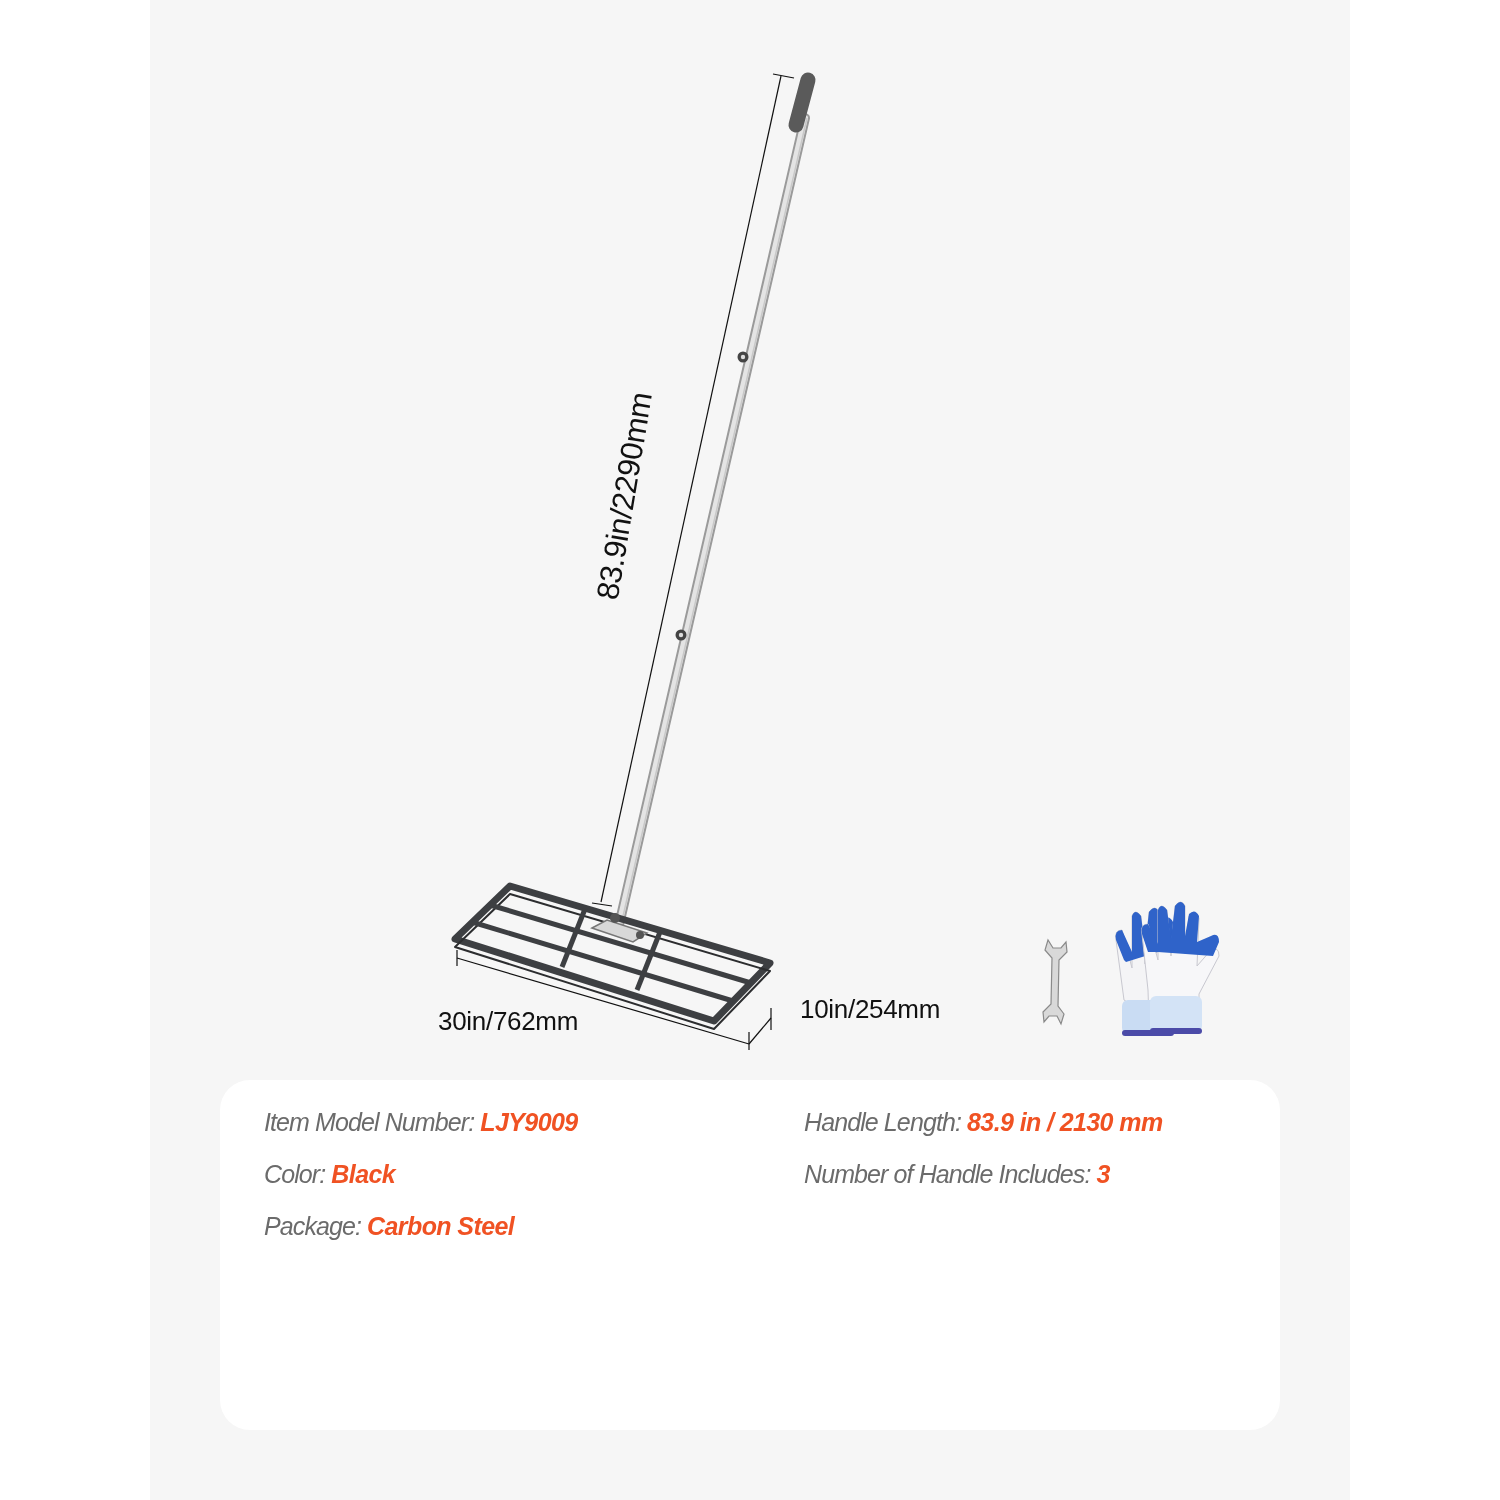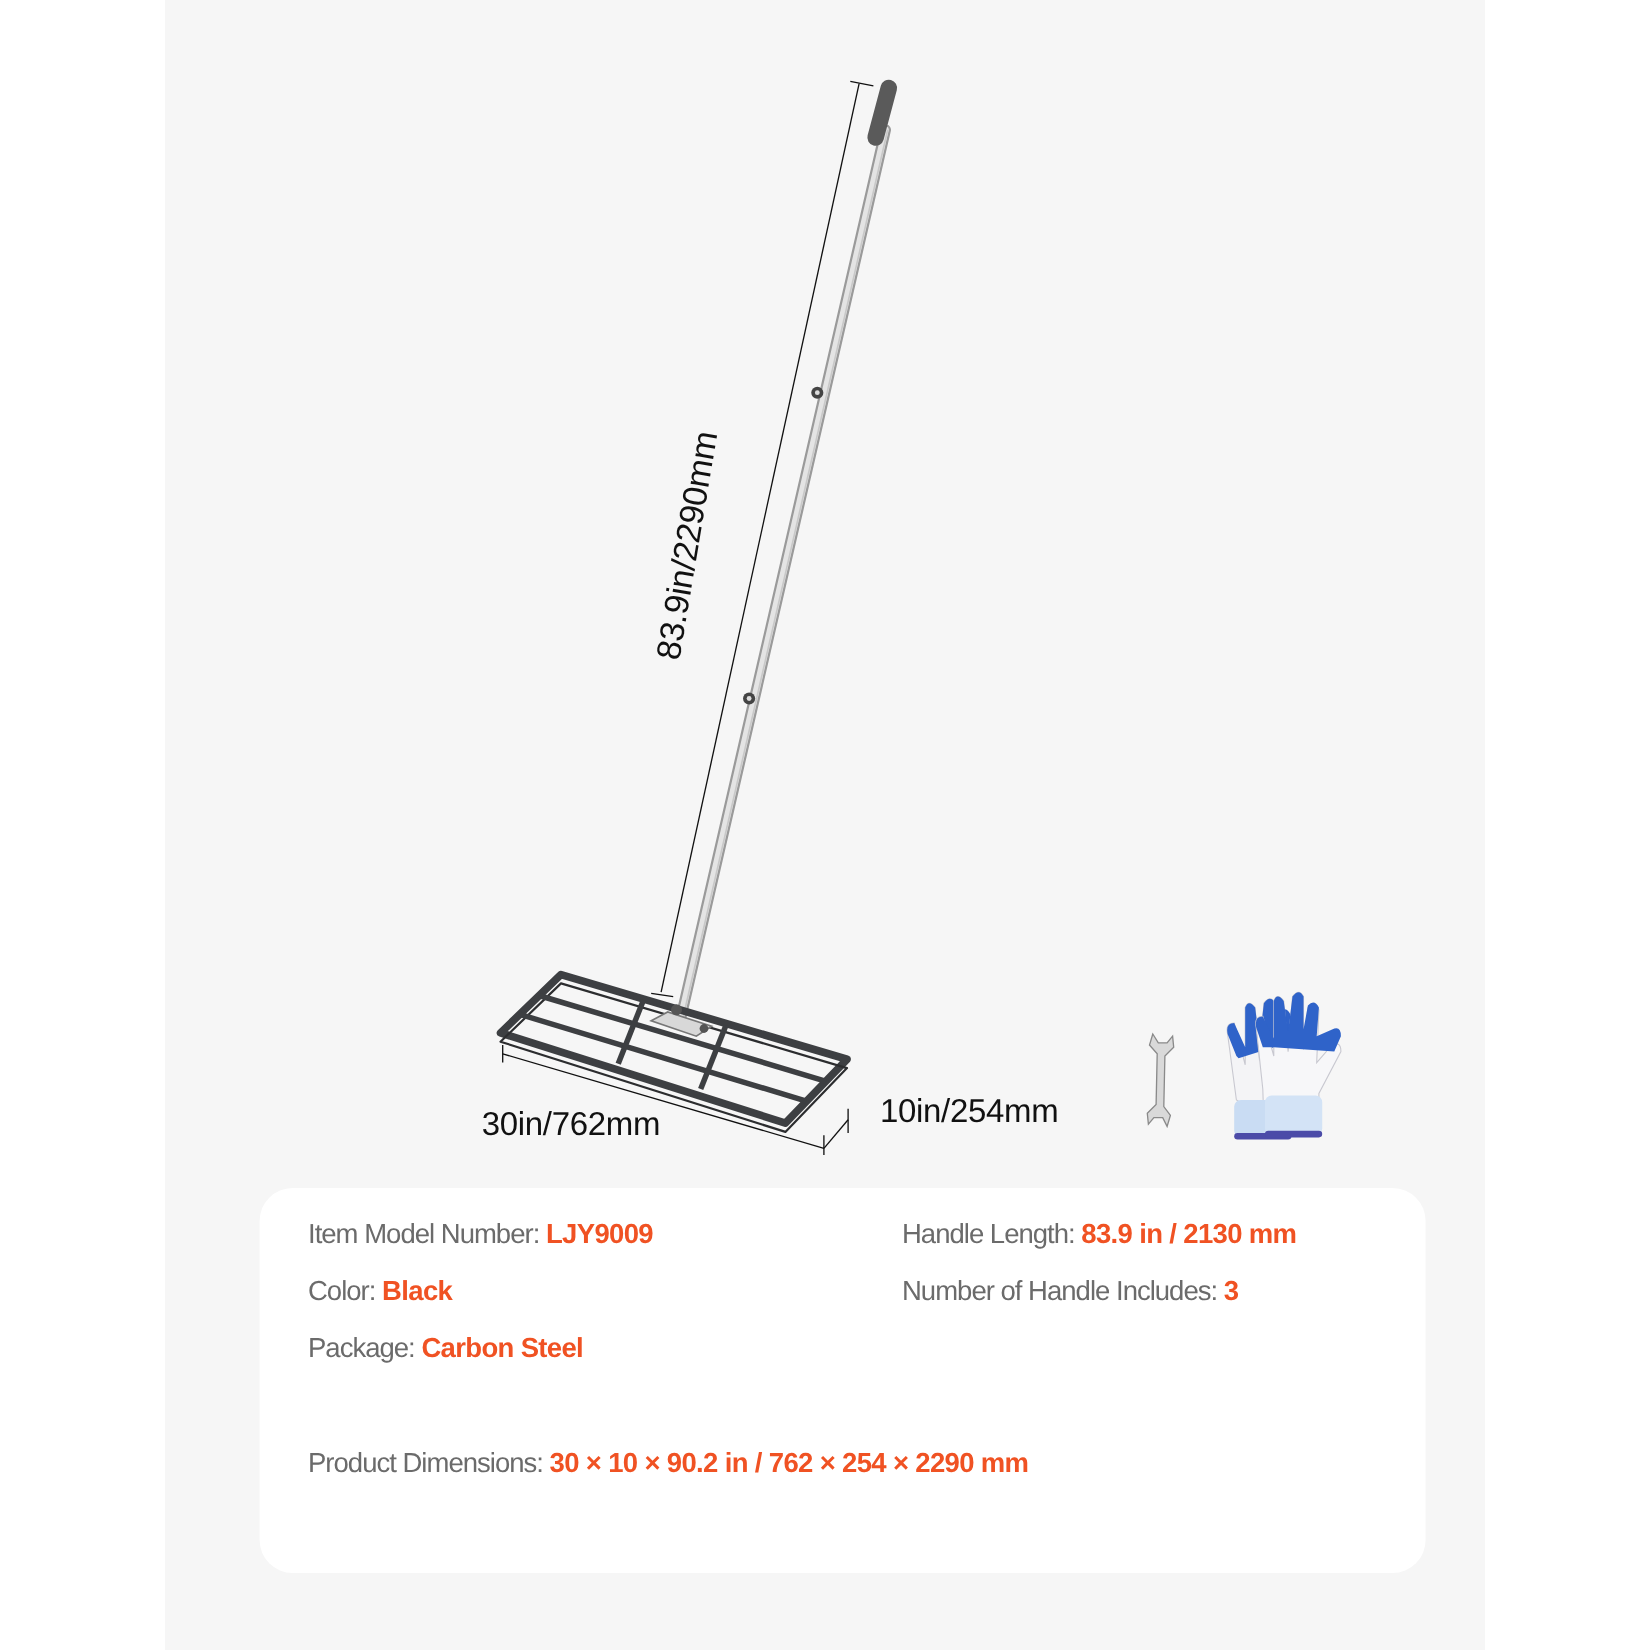--- a/index.html
+++ b/index.html
@@ -5,30 +5,30 @@
   html, body { margin: 0; padding: 0; }
   body {
     width: 1500px; height: 1500px; background: #ffffff; position: relative; overflow: hidden;
     font-family: "Liberation Sans", "DejaVu Sans", sans-serif;
   }
   .panel {
     position: absolute; left: 150px; top: 0; width: 1200px; height: 1500px; background: #f6f6f6;
   }
   .illustration { position: absolute; left: 0; top: 0; width: 1500px; height: 1080px; }
   .dim-label {
-    position: absolute; color: #111; font-size: 30px; white-space: nowrap; letter-spacing: -0.3px;
+    position: absolute; color: #111; font-size: 26px; white-space: nowrap; letter-spacing: -0.3px;
   }
   .dim-handle {
     left: 520px; top: 478px; transform: rotate(-80.5deg); transform-origin: center; font-size: 31px;
   }
   .dim-length { left: 438px; top: 1006px; }
   .dim-width { left: 800px; top: 994px; }
   .card {
-    position: absolute; left: 236px; top: 1080px; width: 1060px; height: 350px;
-    background: #ffffff; border-radius: 30px;
+    position: absolute; left: 220px; top: 1080px; width: 1060px; height: 350px;
+    background: #ffffff; border-radius: 30px; font-style: italic;
   }
   .spec {
     position: absolute; font-size: 25px; white-space: nowrap; letter-spacing: -0.9px;
   }
   .spec .k { color: #6b6b6b; }
   .spec .v { color: #f05223; font-weight: bold; letter-spacing: -0.6px; }
   .pkg-item { color: #f05223; font-weight: bold; margin-right: 26px; letter-spacing: -0.6px; }
   .pkg-item:last-child { margin-right: 0; }
 </style>
 </head>
@@ -111,16 +111,13 @@
     <span class="k">Package: </span><span class="v">Carbon Steel</span>
   </div>
 
   <div class="spec" style="left:584px; top:28px;">
     <span class="k">Handle Length: </span><span class="v">83.9 in / 2130 mm</span>
   </div>
   <div class="spec" style="left:584px; top:80px;">
     <span class="k">Number of Handle Includes: </span><span class="v">3</span>
   </div>
 
-  <div class="spec" style="left:44px; top:236px;">
-    <span class="k">Product Dimensions: </span><span class="v">30 × 10 × 90.2 in / 762 × 254 × 2290 mm</span>
-  </div>
 </div>
 
 </body></html>

